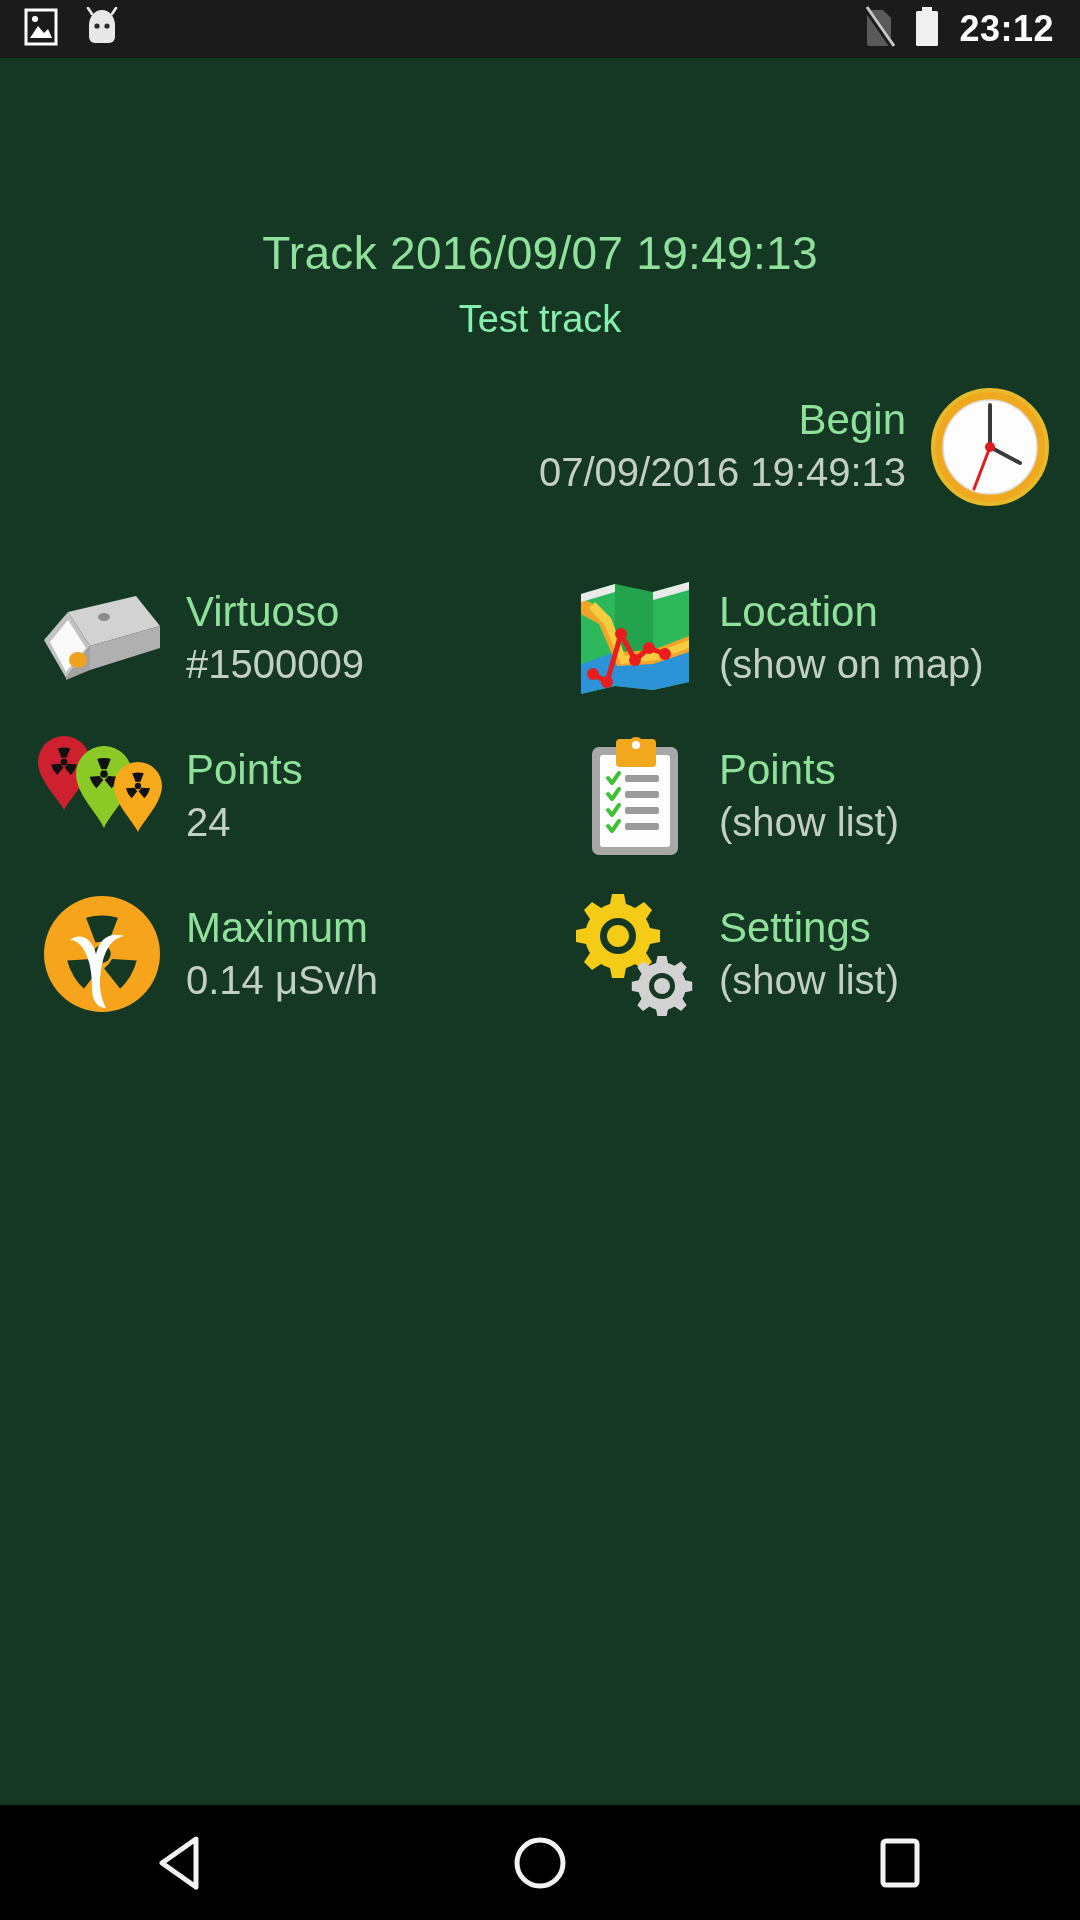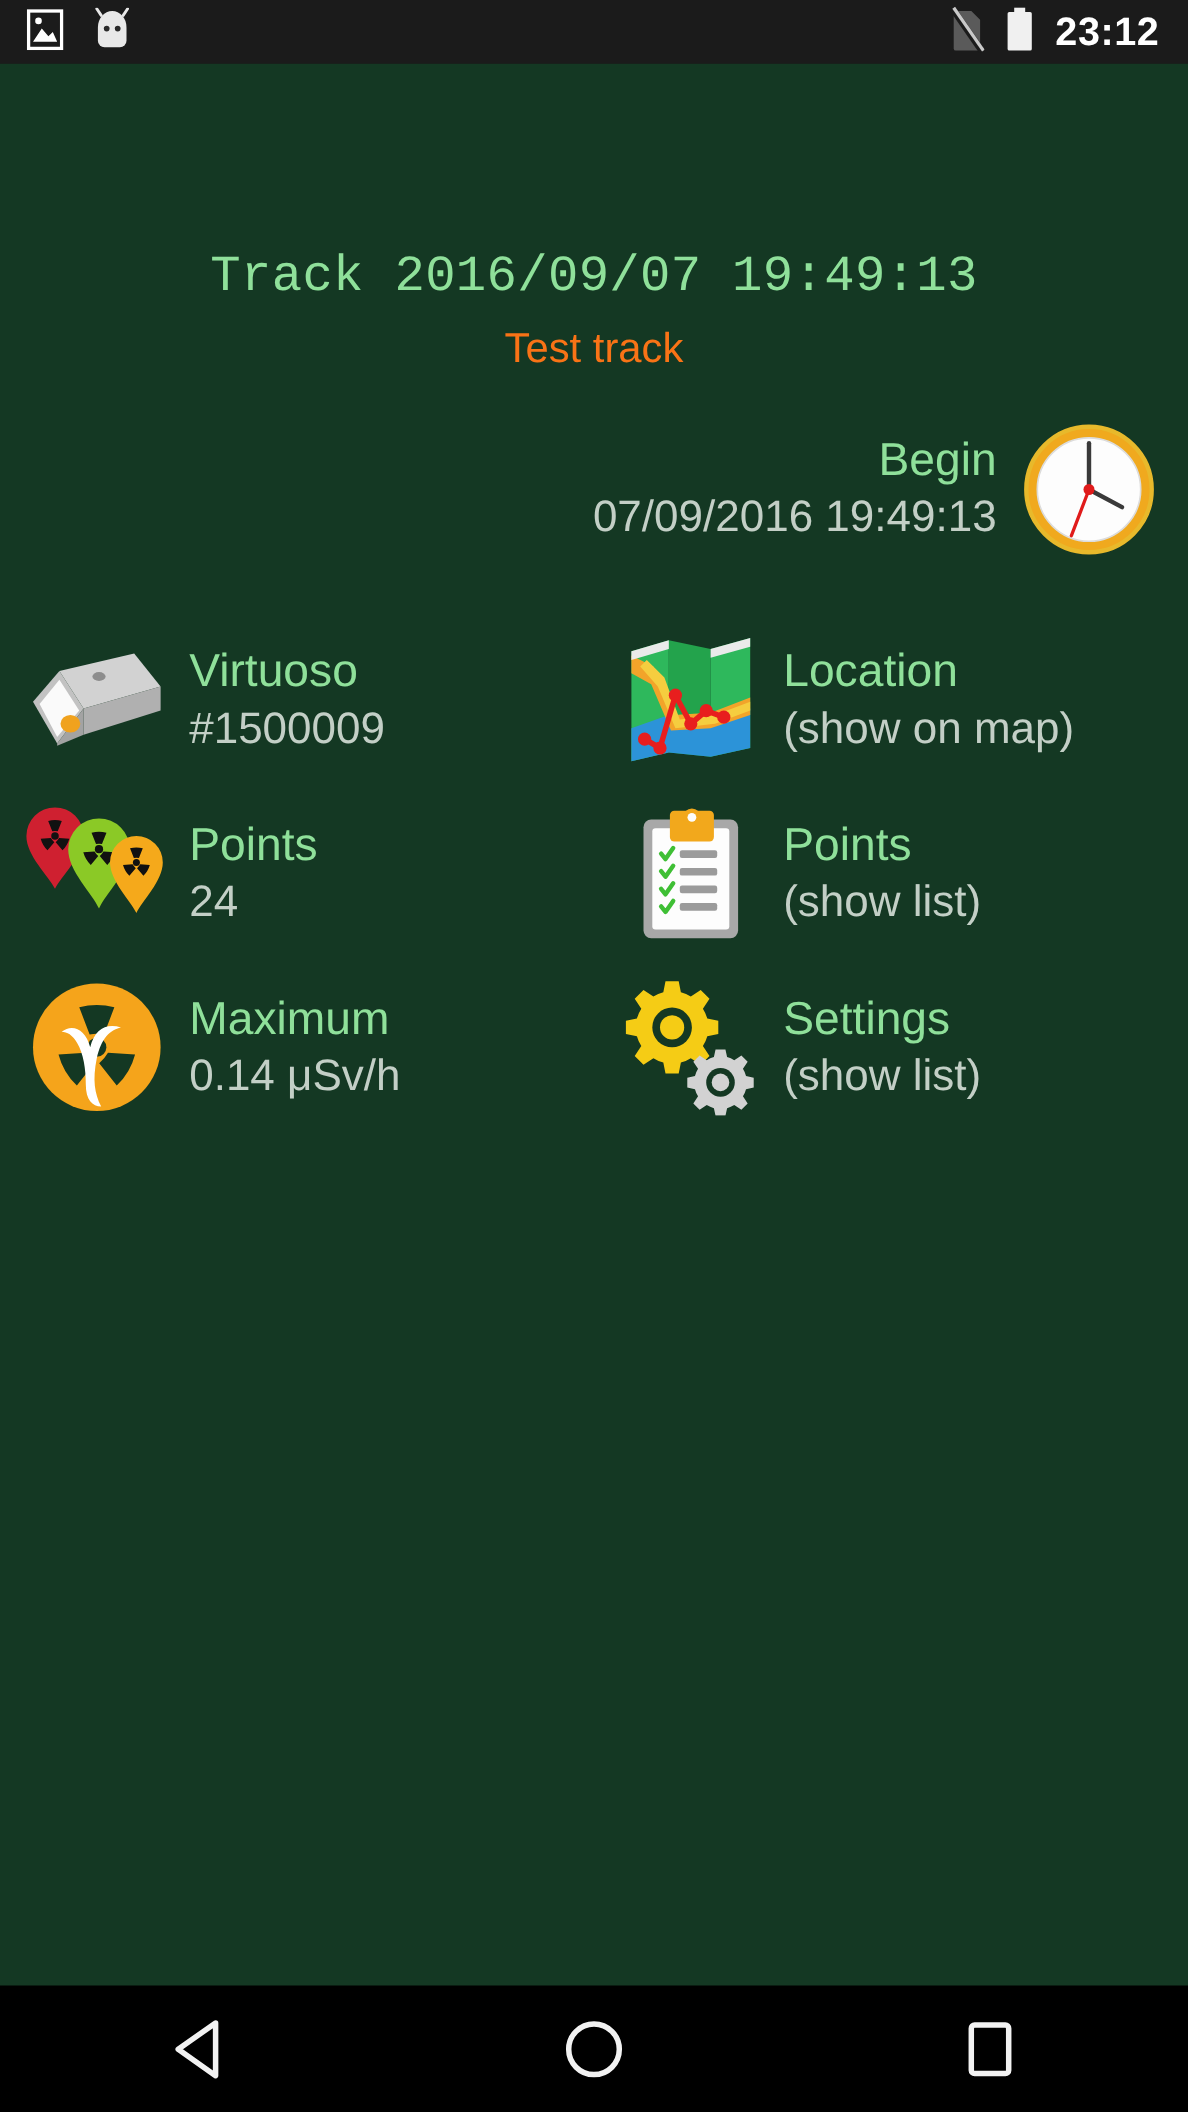--- a/index.html
+++ b/index.html
@@ -35,42 +35,42 @@
     color:#fff; font-size:46px; font-weight:bold; margin-left:38px;
     letter-spacing:0.4px;
   }
   .edit-btn { margin-left:auto; margin-right:30px; width:100px; height:100px; display:flex; align-items:center; justify-content:center; }
 
   
   .content { position:absolute; top:190px; left:0; width:1080px; height:1615px; background:#143823; }
 
   .track-title {
     text-align:center; color:#8fe09a; font-size:46px;
-    padding-top:36px; letter-spacing:0.3px;font-family:Liberation Mono, monospace;
+    padding-top:36px; letter-spacing:0.3px;
   }
   .track-subtitle {
-    text-align:center; color:#f97316; font-size:38px;
+    text-align:center; color:#86efac; font-size:38px;
     padding-top:18px;
   }
 
   
   .time-row {
     display:flex; align-items:center; justify-content:center;
     margin-top:44px; padding:0 28px;
   }
   .time-col { flex:1; }
   .time-col.left { text-align:right; padding-right:22px; }
   .time-col.right { text-align:left; padding-left:22px; }
   .time-label { color:#8fe09a; font-size:42px; line-height:1.08; }
   .time-value { color:#c3cfc6; font-size:40px; line-height:1.25; margin-top:4px; white-space:nowrap; }
   .clock-wrap { width:124px; height:124px; flex:0 0 124px; }
 
   
   .grid { margin-top:50px; }
-  .grid-row { display:flex; }
+  .grid-row { display:flex;padding-left:14px; }
   .cell { width:540px; display:flex; align-items:center; padding-left:18px; height:158px; }
   .cell-icon { width:140px; height:120px; flex:0 0 140px; display:flex; align-items:center; justify-content:center; }
   .cell-text { padding-left:14px; }
   .cell-label { color:#8fe09a; font-size:42px; line-height:1.12; }
   .cell-value { color:#c3cfc6; font-size:40px; line-height:1.2; margin-top:4px; white-space:nowrap; }
 
   
   .navbar {
     position:absolute; bottom:0; left:0; width:1080px; height:115px;
     background:#000; display:flex; align-items:center; justify-content:space-around;

